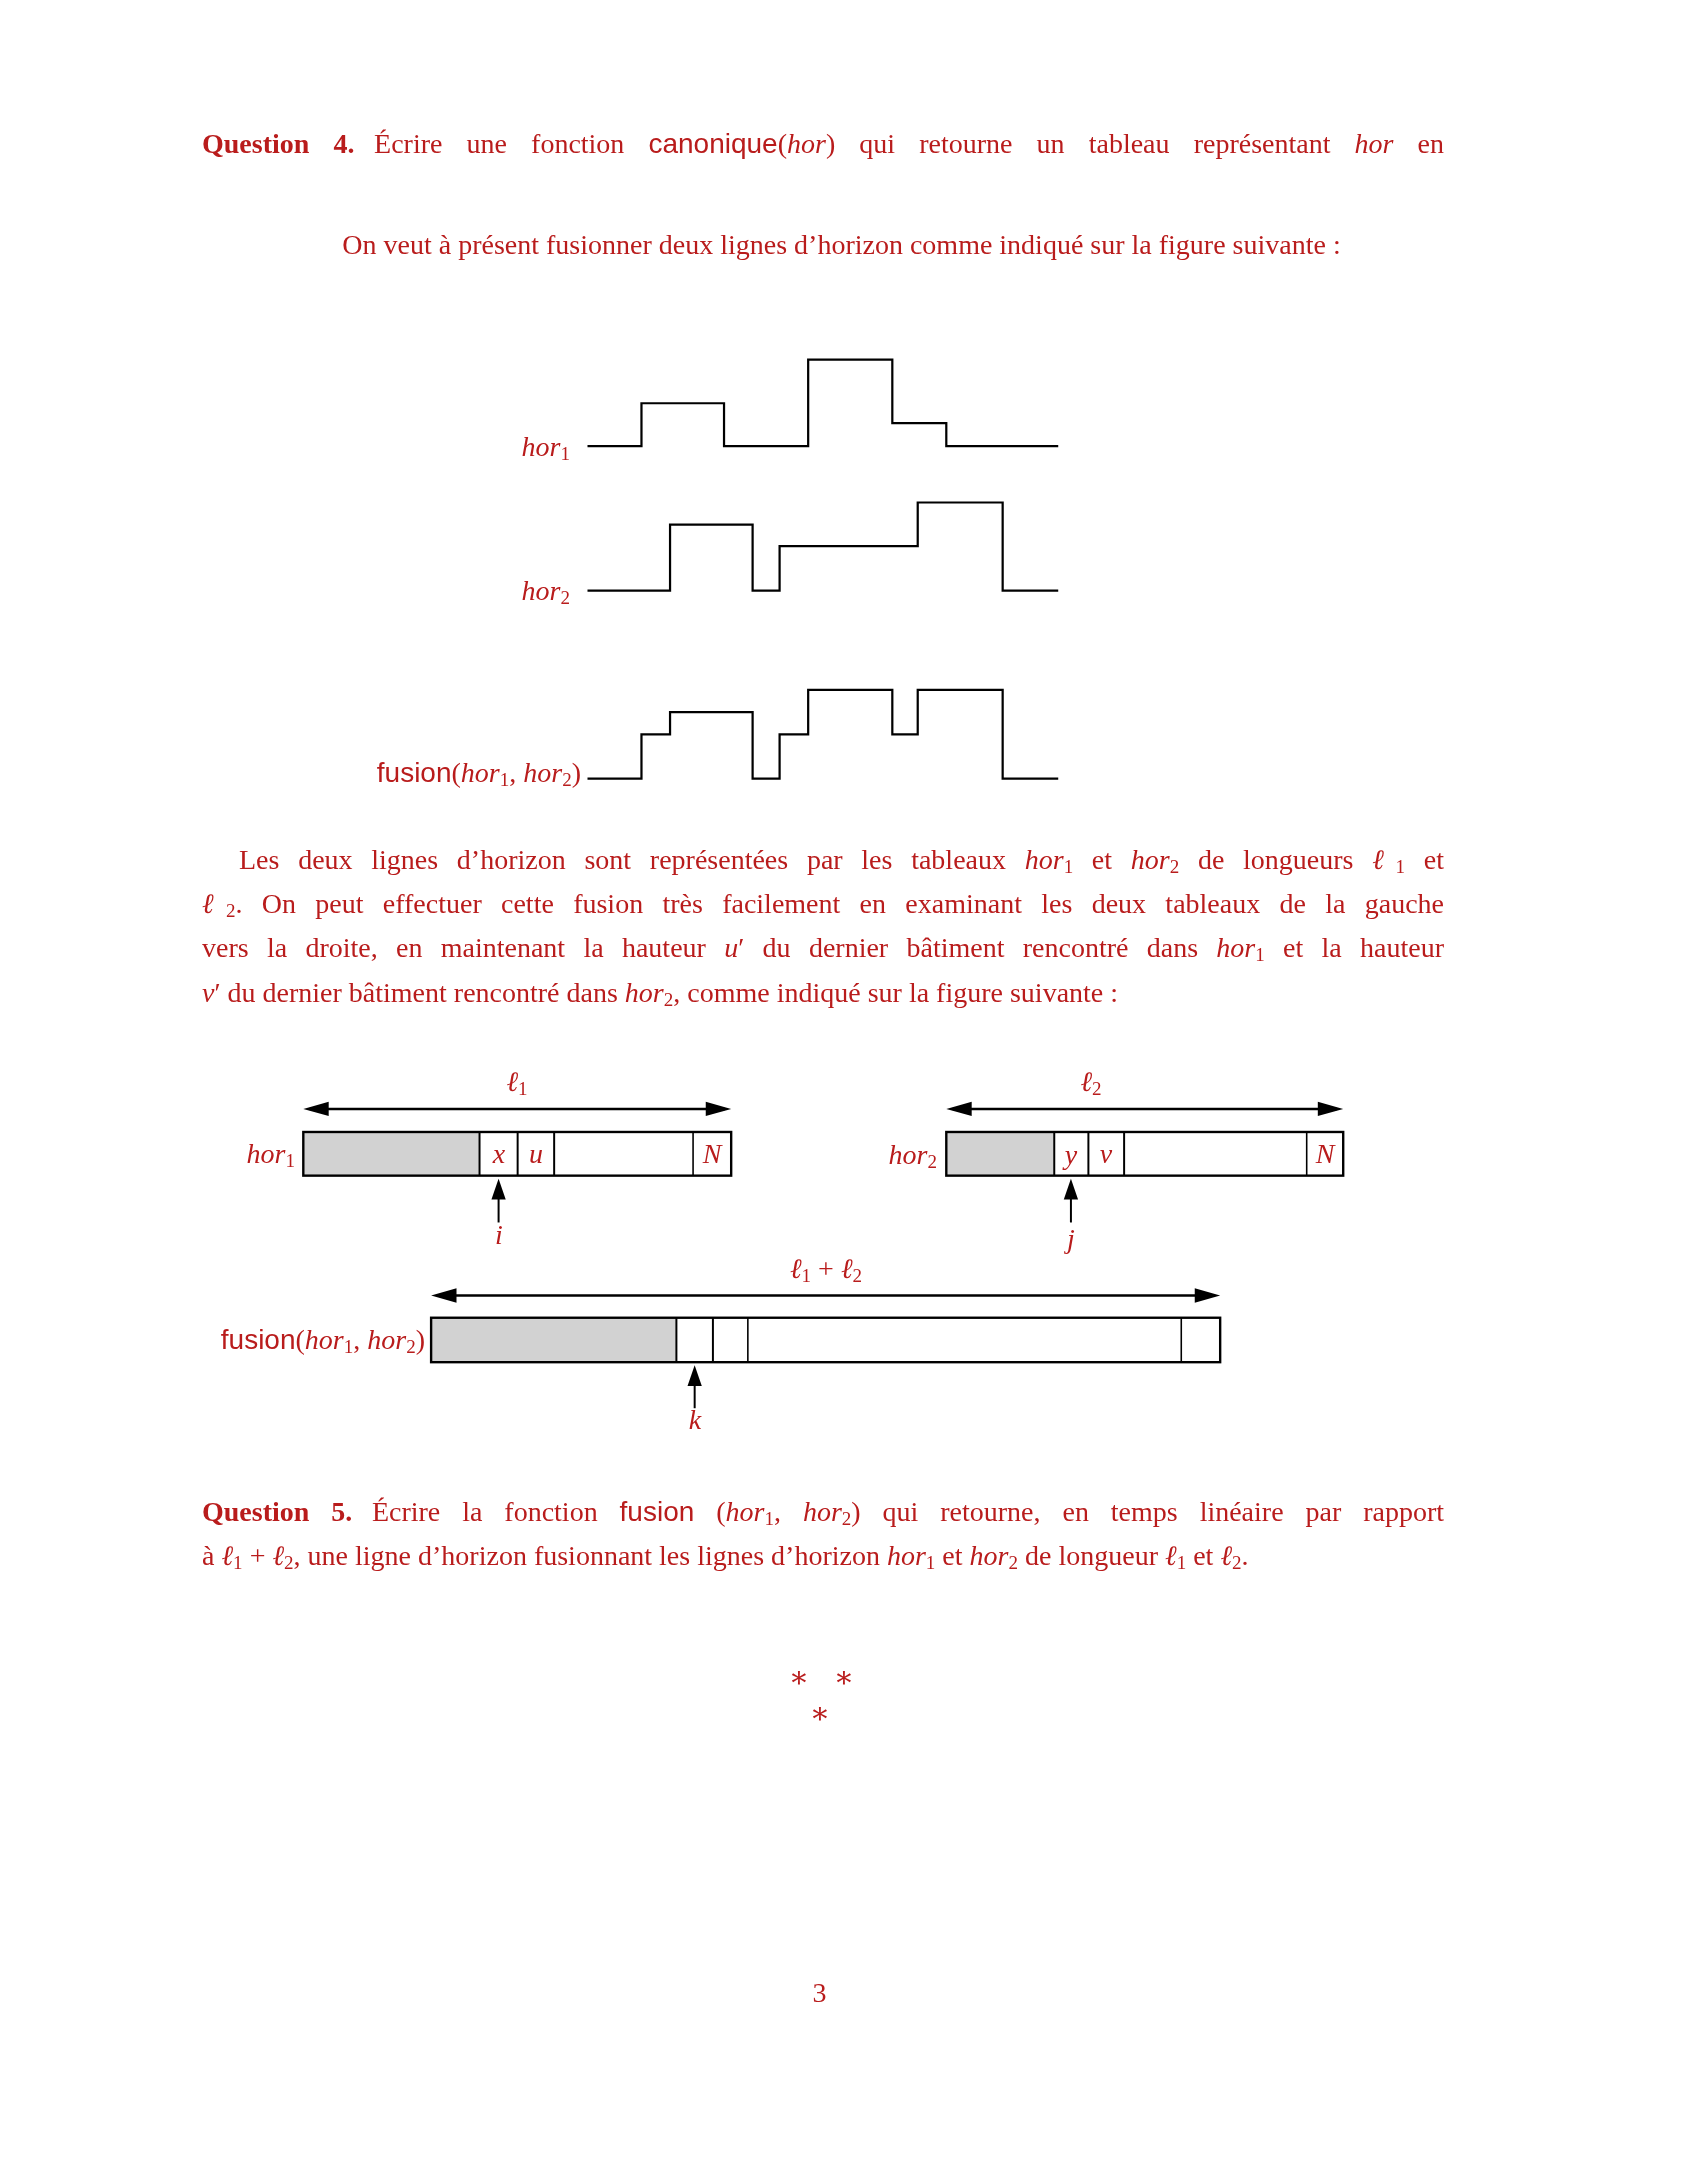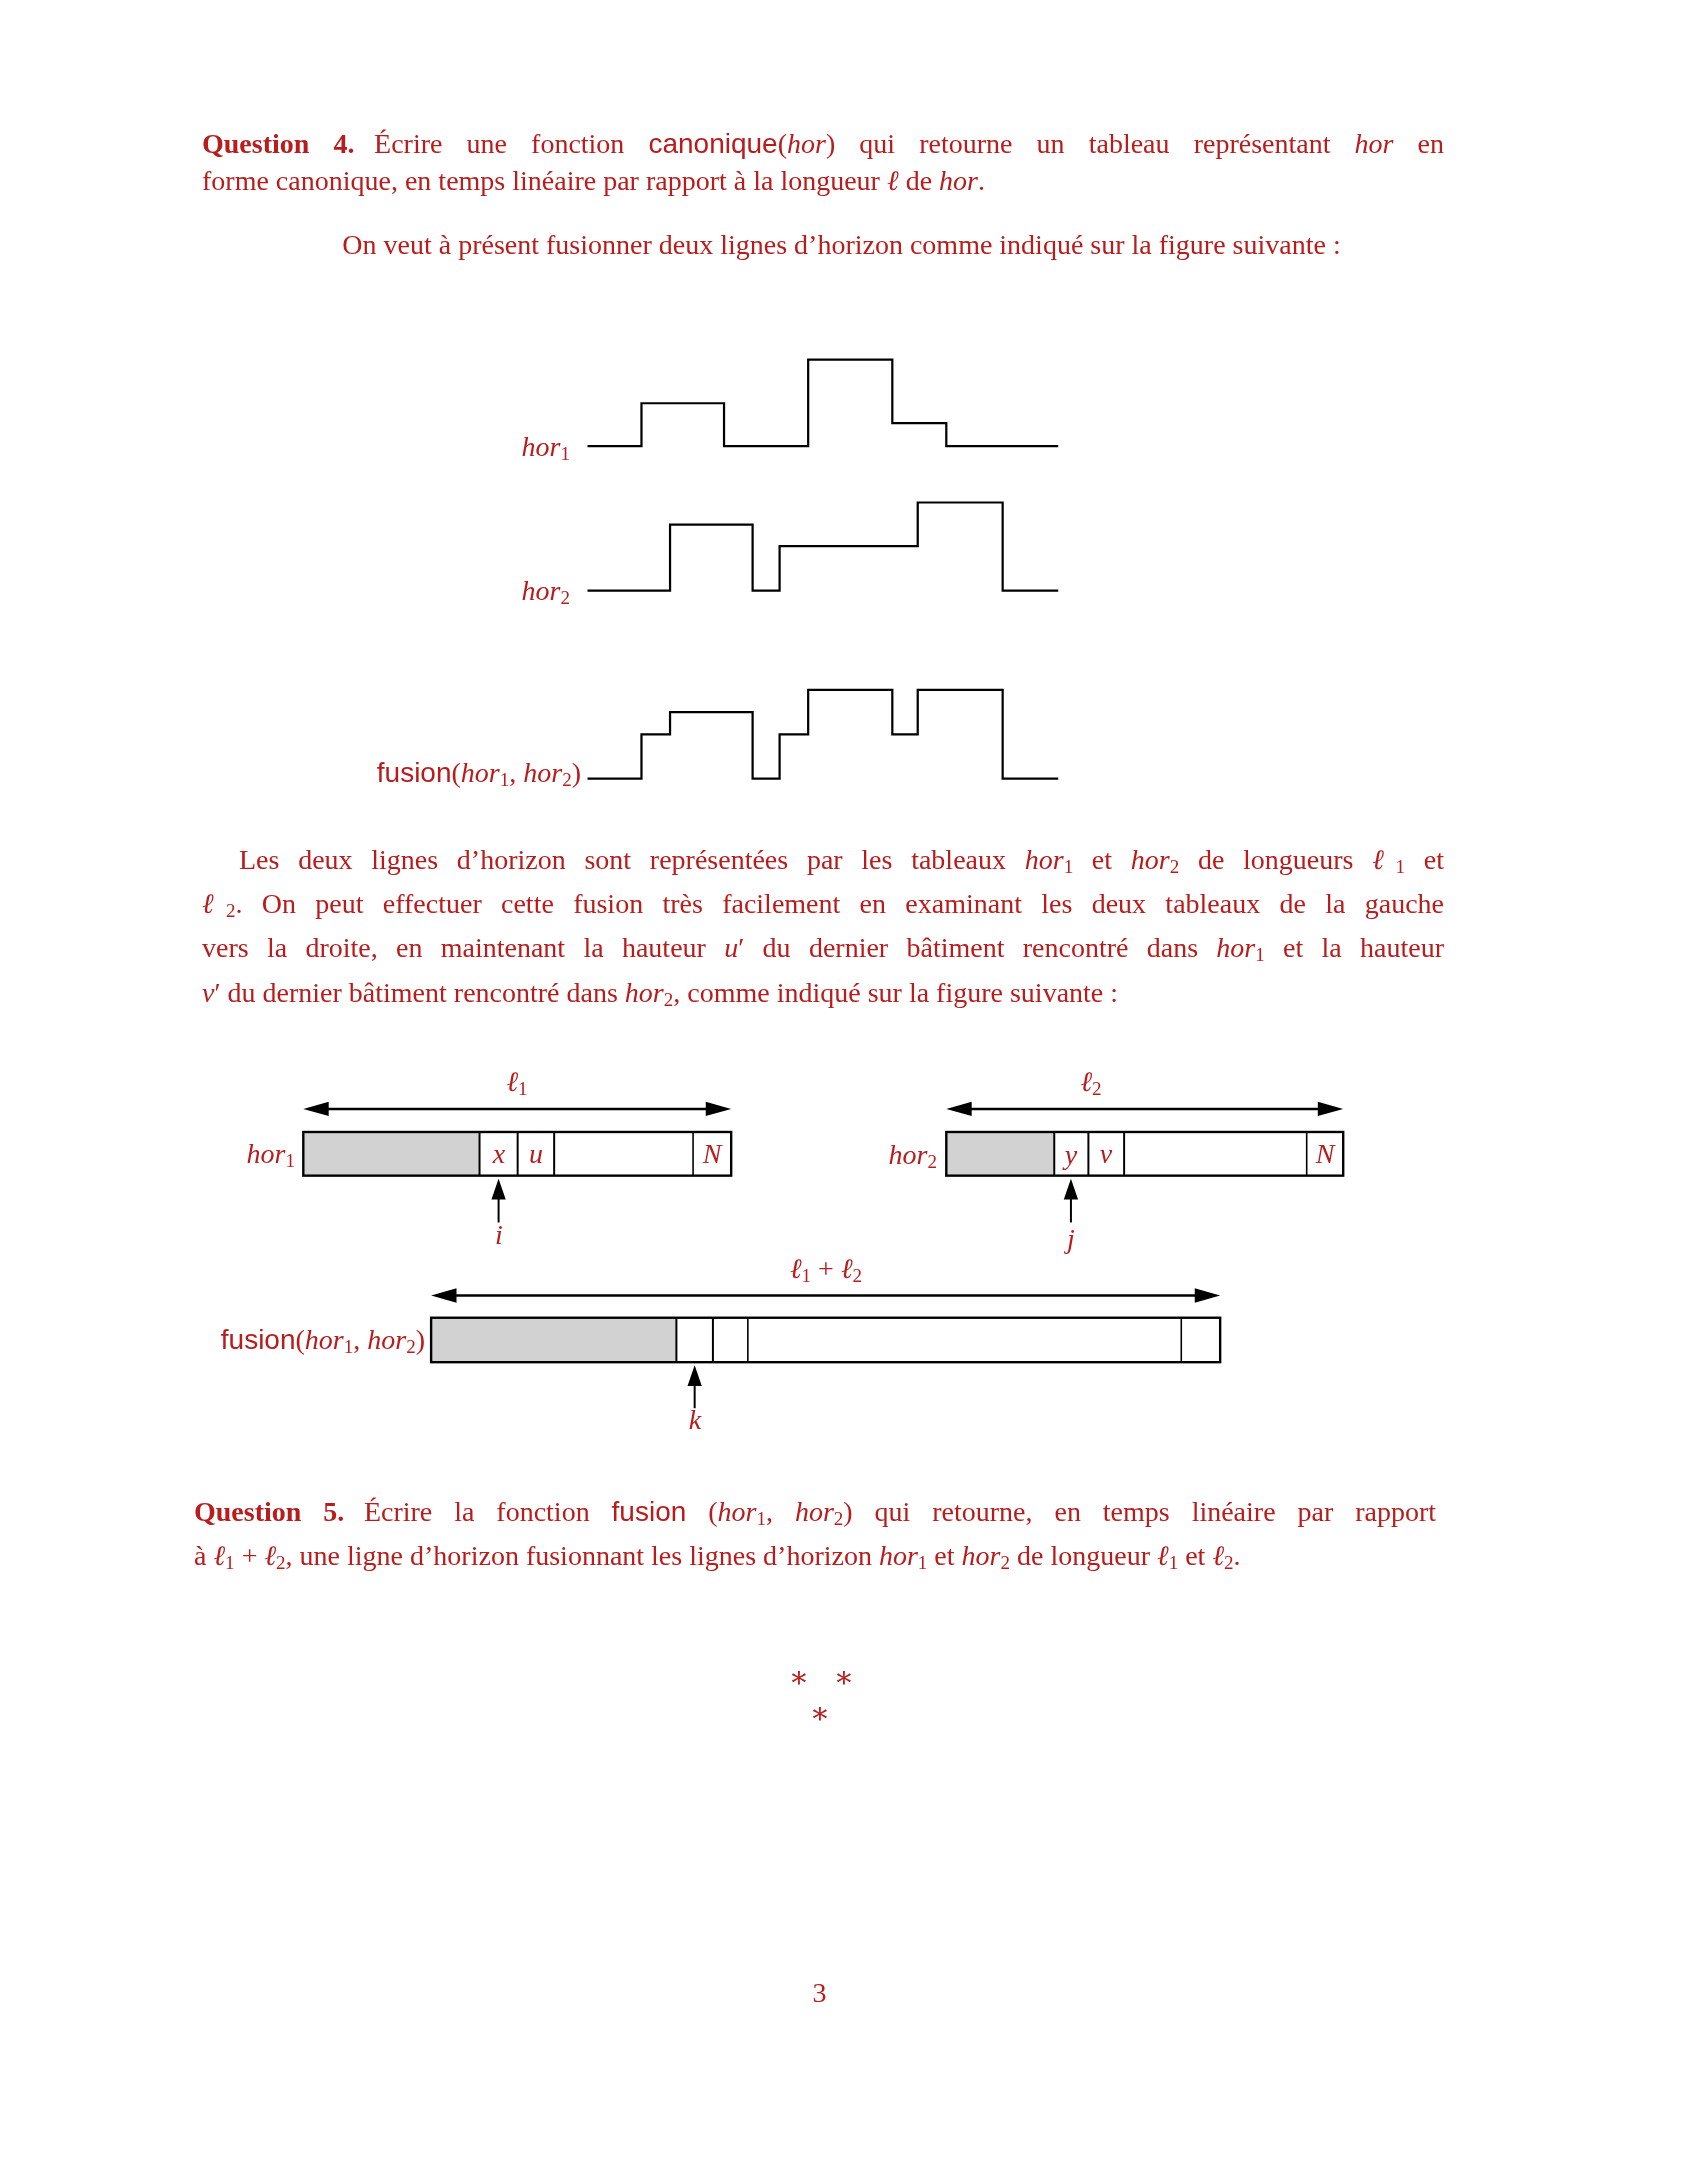--- a/index.html
+++ b/index.html
@@ -81,35 +81,34 @@
       <polygon points="543,1632 575,1623 575,1641" fill="#000"></polygon>
       <polygon points="1537,1632 1505,1623 1505,1641" fill="#000"></polygon>
 
       <polygon points="875,1720 866,1746 884,1746" fill="#000"></polygon>
       <line x1="875" y1="1741" x2="875" y2="1774" stroke="#000" stroke-width="2.5"></line>
     </g>
   </svg>
 
   <div class="para" style="left:202px;top:125px;width:1242px;">
     <div class="line jl"><span class="seg-b">Question 4.</span><span class="seg-qgap"> </span><span>Écrire une fonction </span><span class="seg-sf">canonique</span><span>(</span><span class="seg-i">hor</span><span>) qui retourne un tableau représentant </span><span class="seg-i">hor</span><span> en</span></div>
-    <div class="line"><span>forme canonique, en temps linéaire par rapport à la longueur </span><span class="seg-i">ℓ</span><span> de </span><span class="seg-i">hor</span><span>.</span></div>
   </div>
 
   <div class="para" style="left:202px;top:226px;width:1242px;text-align:center;">
     <div class="line ind"><span>On veut à présent fusionner deux lignes d’horizon comme indiqué sur la figure suivante :</span></div>
   </div>
 
   <div class="para" style="left:202px;top:841px;width:1242px;">
     <div class="line jl ind"><span>Les deux lignes d’horizon sont représentées par les tableaux </span><span class="seg-i">hor</span><span class="seg-sub">1</span><span> et </span><span class="seg-i">hor</span><span class="seg-sub">2</span><span> de longueurs </span><span class="seg-i">ℓ</span><span class="seg-sub">1</span><span> et</span></div>
     <div class="line jl"><span class="seg-i">ℓ</span><span class="seg-sub">2</span><span>. On peut effectuer cette fusion très facilement en examinant les deux tableaux de la gauche</span></div>
     <div class="line jl"><span>vers la droite, en maintenant la hauteur </span><span class="seg-i">u</span><span>′</span><span> du dernier bâtiment rencontré dans </span><span class="seg-i">hor</span><span class="seg-sub">1</span><span> et la hauteur</span></div>
     <div class="line"><span class="seg-i">v</span><span>′</span><span> du dernier bâtiment rencontré dans </span><span class="seg-i">hor</span><span class="seg-sub">2</span><span>, comme indiqué sur la figure suivante :</span></div>
   </div>
 
-  <div class="para" style="left:194px;top:1493px;width:1242px;">
+  <div class="para" style="left:202px;top:1493px;width:1242px;">
     <div class="line jl"><span class="seg-b">Question 5.</span><span class="seg-qgap"> </span><span>Écrire la fonction </span><span class="seg-sf">fusion</span><span> (</span><span class="seg-i">hor</span><span class="seg-sub">1</span><span>, </span><span class="seg-i">hor</span><span class="seg-sub">2</span><span>) qui retourne, en temps linéaire par rapport</span></div>
     <div class="line"><span>à </span><span class="seg-i">ℓ</span><span class="seg-sub">1</span><span> + </span><span class="seg-i">ℓ</span><span class="seg-sub">2</span><span>, une ligne d’horizon fusionnant les lignes d’horizon </span><span class="seg-i">hor</span><span class="seg-sub">1</span><span> et </span><span class="seg-i">hor</span><span class="seg-sub">2</span><span> de longueur </span><span class="seg-i">ℓ</span><span class="seg-sub">1</span><span> et </span><span class="seg-i">ℓ</span><span class="seg-sub">2</span><span>.</span></div>
   </div>
 
   <div class="flabel r" style="left:302px;top:428px;width:268px;"><span class="seg-i">hor</span><span class="seg-sub">1</span></div>
   <div class="flabel r" style="left:302px;top:572px;width:268px;"><span class="seg-i">hor</span><span class="seg-sub">2</span></div>
   <div class="flabel r" style="left:262px;top:754px;width:319px;"><span class="seg-sf">fusion</span><span>(</span><span class="seg-i">hor</span><span class="seg-sub">1</span><span>, </span><span class="seg-i">hor</span><span class="seg-sub">2</span><span>)</span></div>
 
   <div class="flabel r" style="left:119px;top:1135px;width:176px;"><span class="seg-i">hor</span><span class="seg-sub">1</span></div>
   <div class="flabel r" style="left:754px;top:1136px;width:183px;"><span class="seg-i">hor</span><span class="seg-sub">2</span></div>

